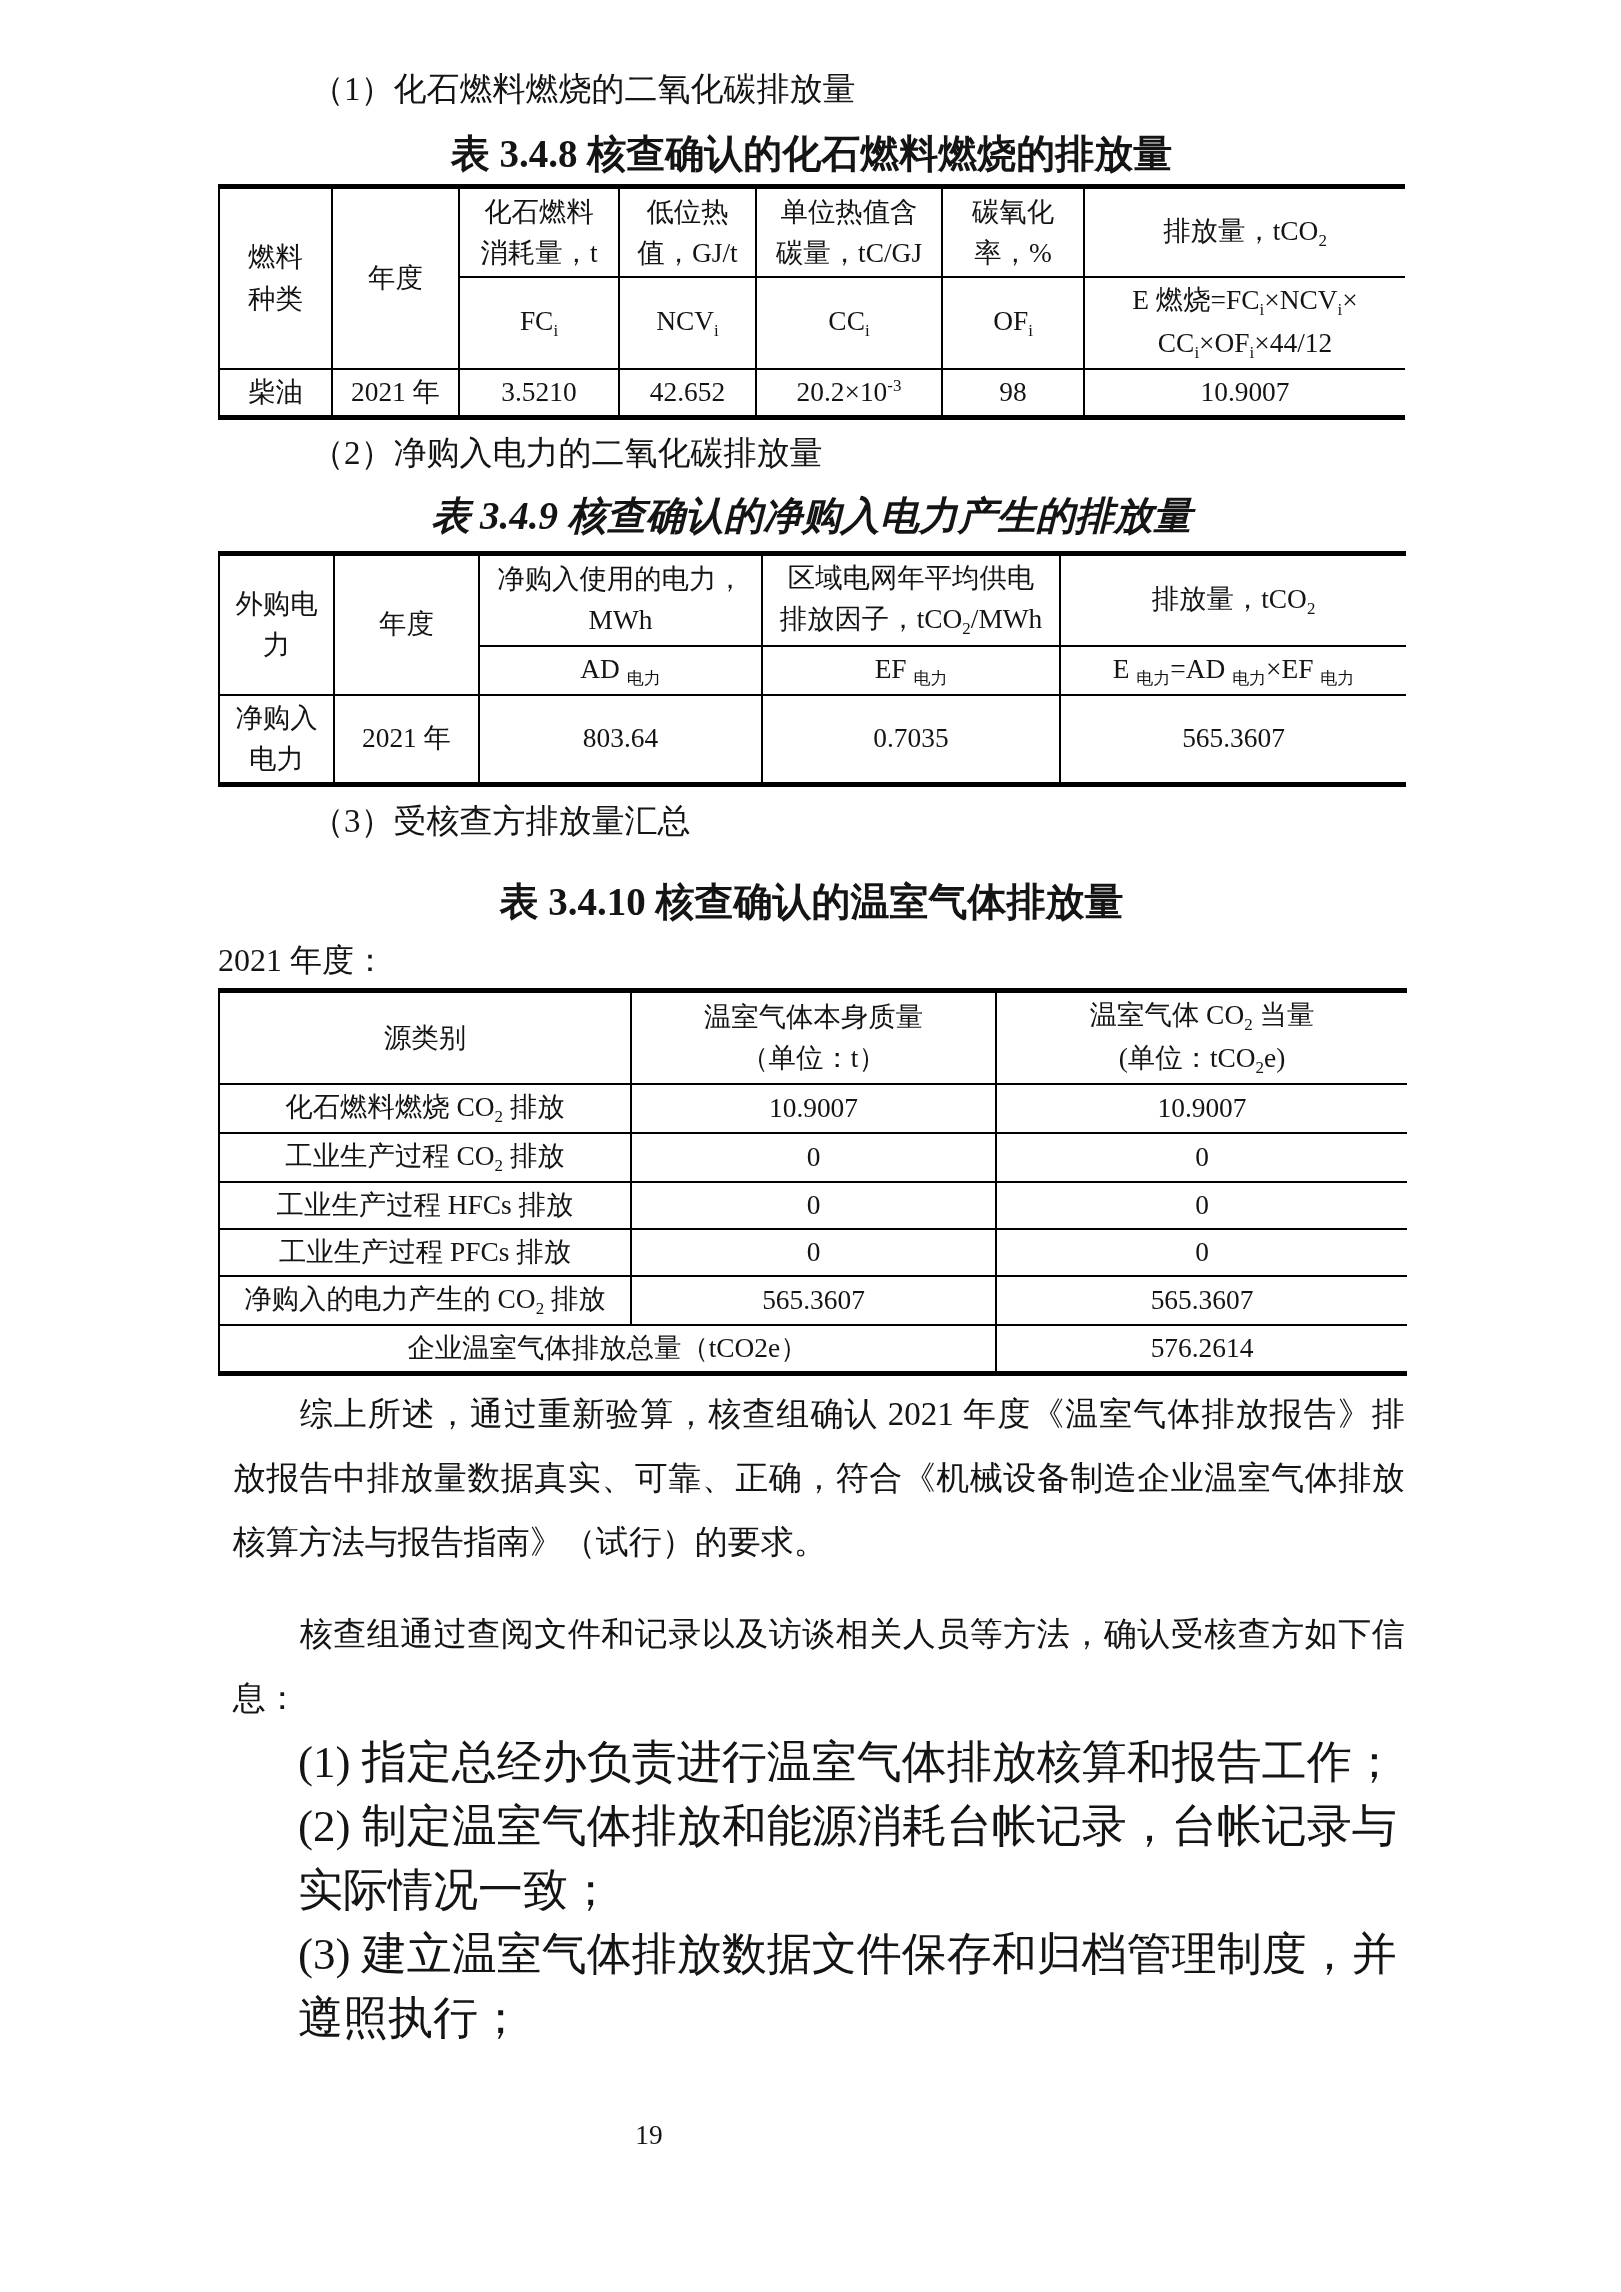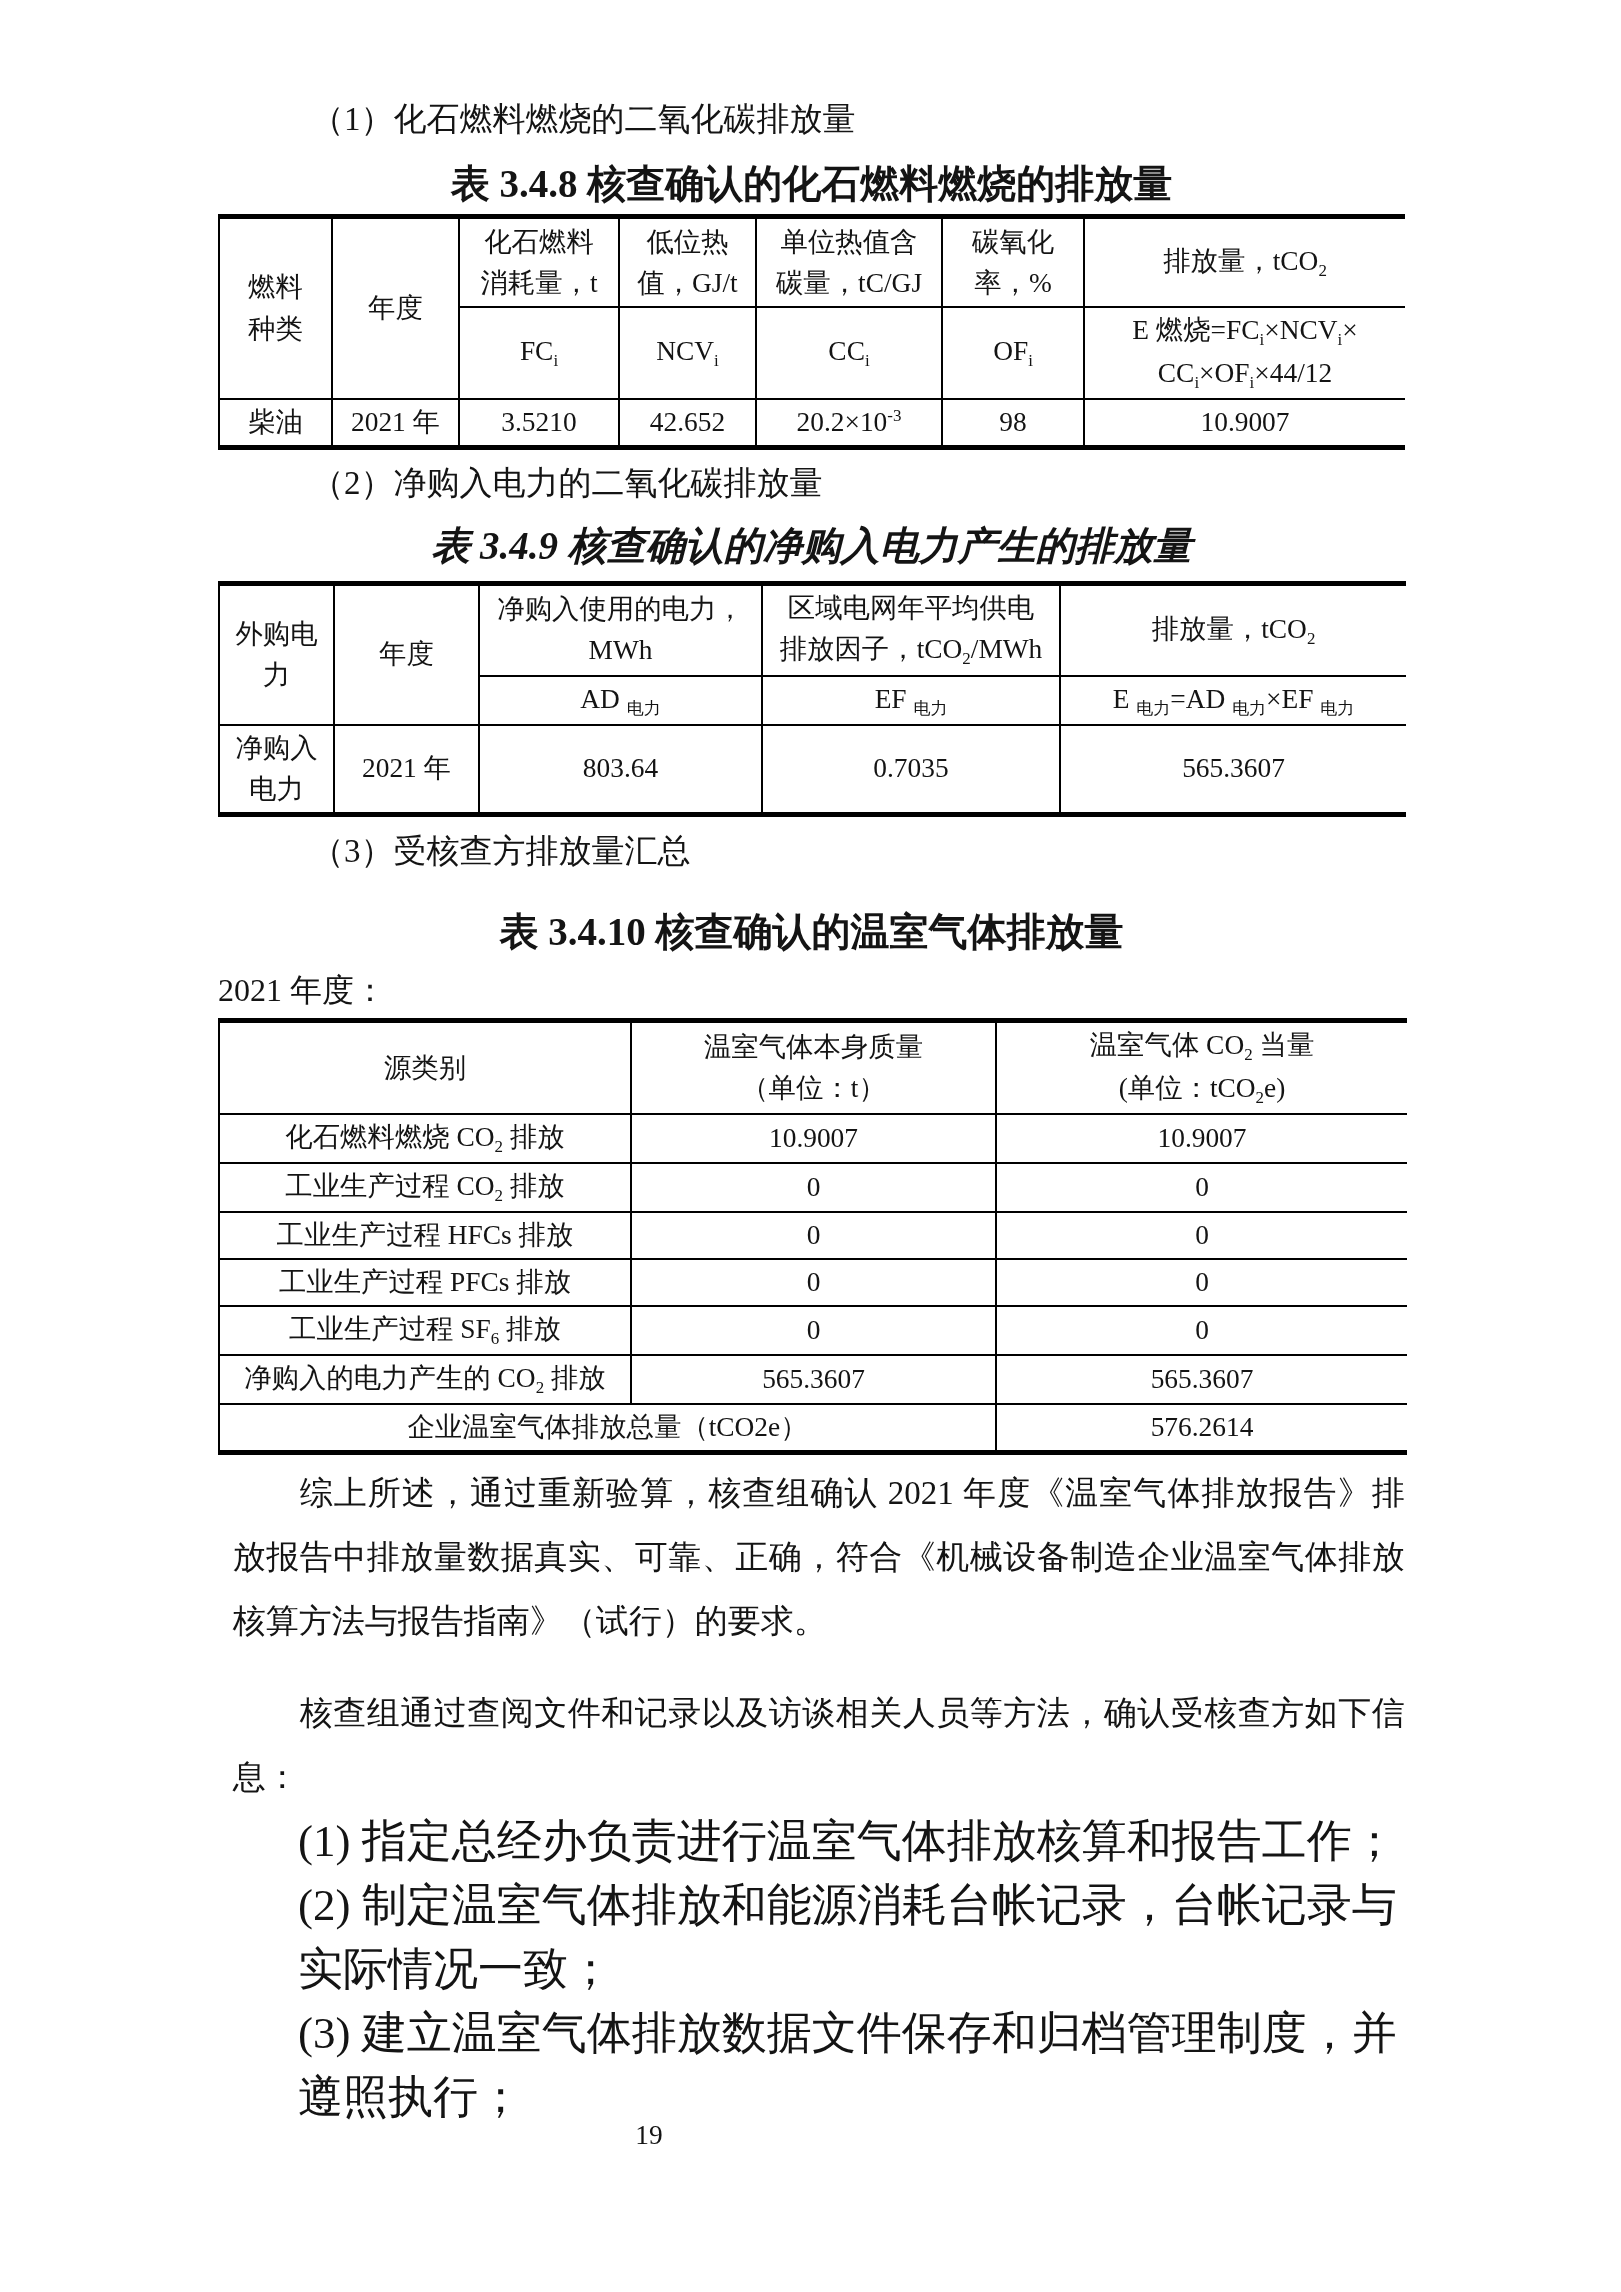--- a/index.html
+++ b/index.html
@@ -3,21 +3,21 @@
 <meta charset="utf-8">
 <style>
   * { box-sizing: border-box; }
   html, body { margin: 0; padding: 0; }
   body {
     width: 1621px; height: 2293px;
     background: #ffffff; color: #141414;
     font-family: "Liberation Serif", "DejaVu Serif", serif;
     position: relative; overflow: hidden;
   }
-  .content { margin-left: 218px; width: 1187px; padding-top: 99px; }
+  .content { margin-left: 218px; width: 1187px; padding-top: 69px; }
 
   .section-item { font-size: 33px; line-height: 41px; padding-left: 93px; }
   .caption { font-size: 39px; font-weight: bold; text-align: center; line-height: 43px; }
 
   table.tbl {
     border-collapse: collapse; width: 100%; table-layout: fixed;
     border-top: 5.9px solid #000; border-bottom: 5.9px solid #000;
     font-size: 27.4px;
   }
   table.tbl td {
@@ -182,25 +182,20 @@
         <td>工业生产过程 HFCs 排放</td>
         <td>0</td>
         <td>0</td>
       </tr>
       <tr class="rr">
         <td>工业生产过程 PFCs 排放</td>
         <td>0</td>
         <td>0</td>
       </tr>
       <tr class="rr">
-        <td>工业生产过程 SF<sub>6</sub> 排放</td>
-        <td>0</td>
-        <td>0</td>
-      </tr>
-      <tr class="rr">
         <td>净购入的电力产生的 CO<sub>2</sub> 排放</td>
         <td>565.3607</td>
         <td>565.3607</td>
       </tr>
       <tr class="rr">
         <td colspan="2">企业温室气体排放总量（tCO2e）</td>
         <td>576.2614</td>
       </tr>
     </tbody>
   </table>

